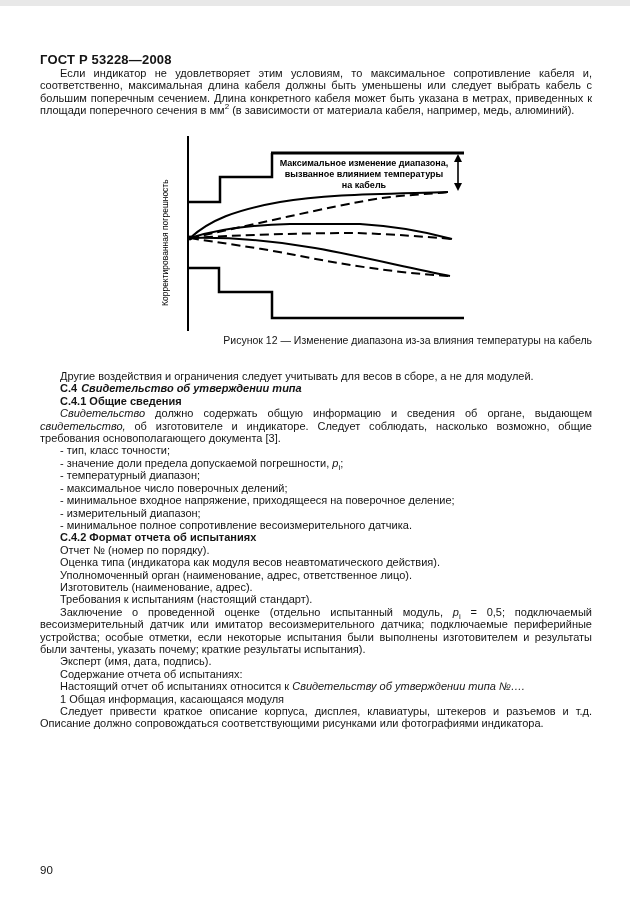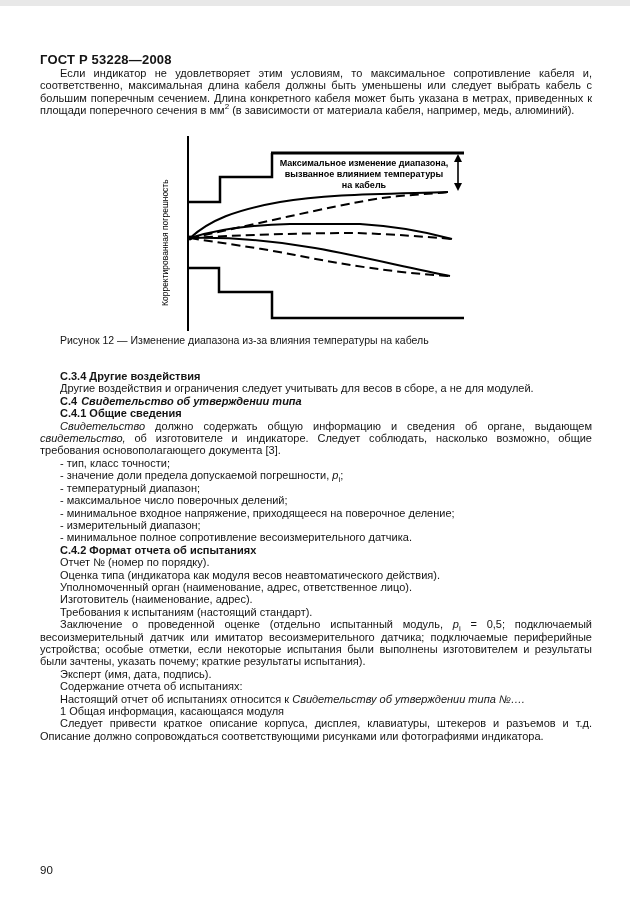--- a/index.html
+++ b/index.html
@@ -24,21 +24,21 @@
   .bi { font-weight:bold; font-style:italic; }
   .i  { font-style:italic; }
   .var { font-style:italic; }
   .sec-num { font-weight:bold; margin-right:4px; }
 
   .fig-wrap { margin-top:17px; height:200px; position:relative; }
   .fig-svg  { position:absolute; left:110px; top:0; }
   .fig-caption {
     margin-top:8px;
     font-size:10.5px;
-    text-align:left;
+    text-align:right;
     text-indent:0;
   }
   .sections { margin-top:24px; }
   .pagenum {
     position:absolute;
     left:40px; top:858px;
     font-size:11.5px;
   }
   svg line, svg polyline, svg path { stroke:#000; }
   svg text { fill:#000; }
@@ -88,21 +88,20 @@
       </g>
       <circle cx="40" cy="104" r="2.4" fill="#000"></circle>
     </svg>
   </div>
 
   <div class="body-text">
     <p class="fig-caption">Рисунок 12 — Изменение диапазона из-за влияния температуры на кабель</p>
   </div>
 
   <div class="body-text sections">
-    <p class="b">С.3.4 Другие воздействия</p>
     <p>Другие воздействия и ограничения следует учитывать для весов в сборе, а не для модулей.</p>
 
     <p><span class="sec-num">С.4</span><span class="bi">Свидетельство об утверждении типа</span></p>
 
     <p class="b">С.4.1 Общие сведения</p>
 
     <p><span class="i">Свидетельство</span><span> должно содержать общую информацию и сведения об органе, выдающем </span><span class="i">свидетельство,</span><span> об изготовителе и индикаторе. Следует соблюдать, насколько возможно, общие требования основополагающего документа [3].</span></p>
 
 
     <p>- тип, класс точности;</p>

